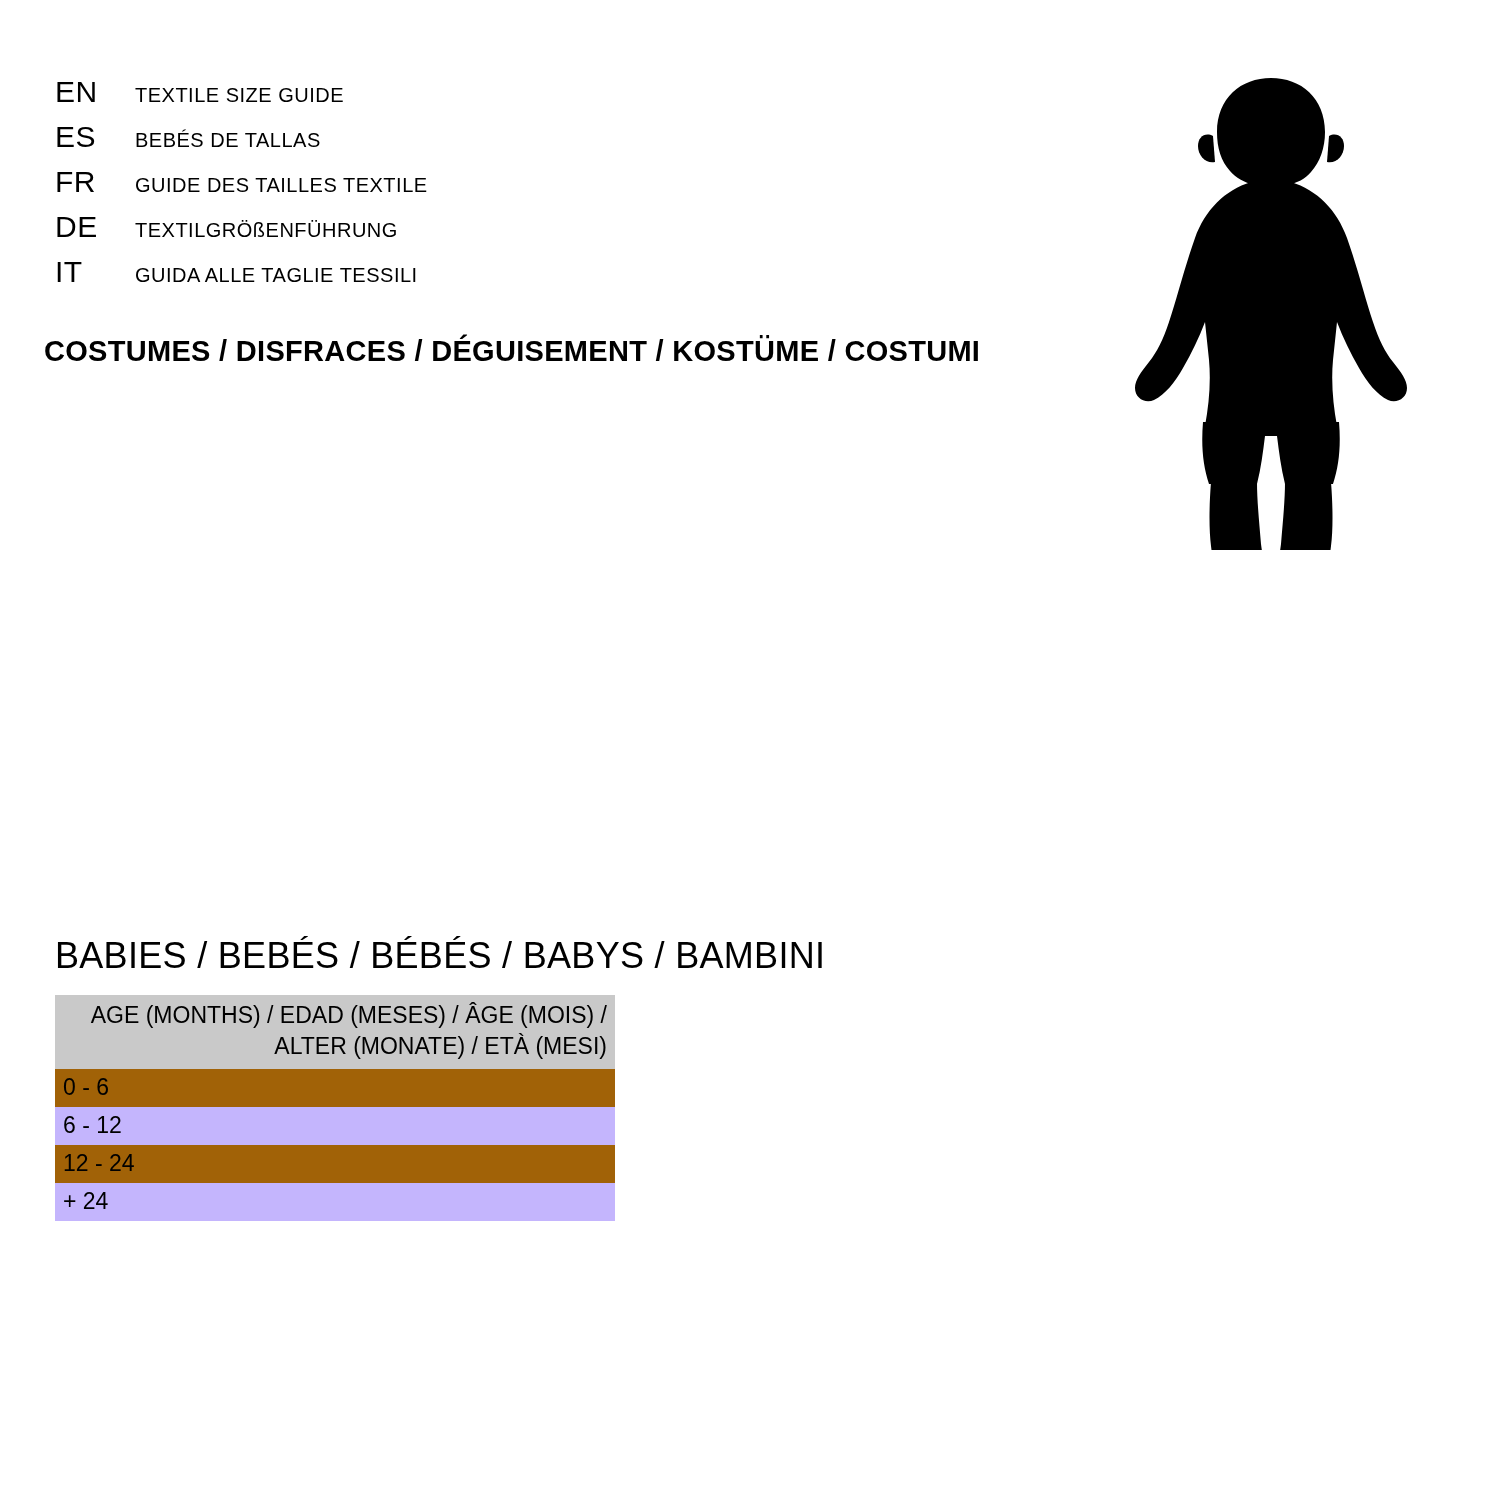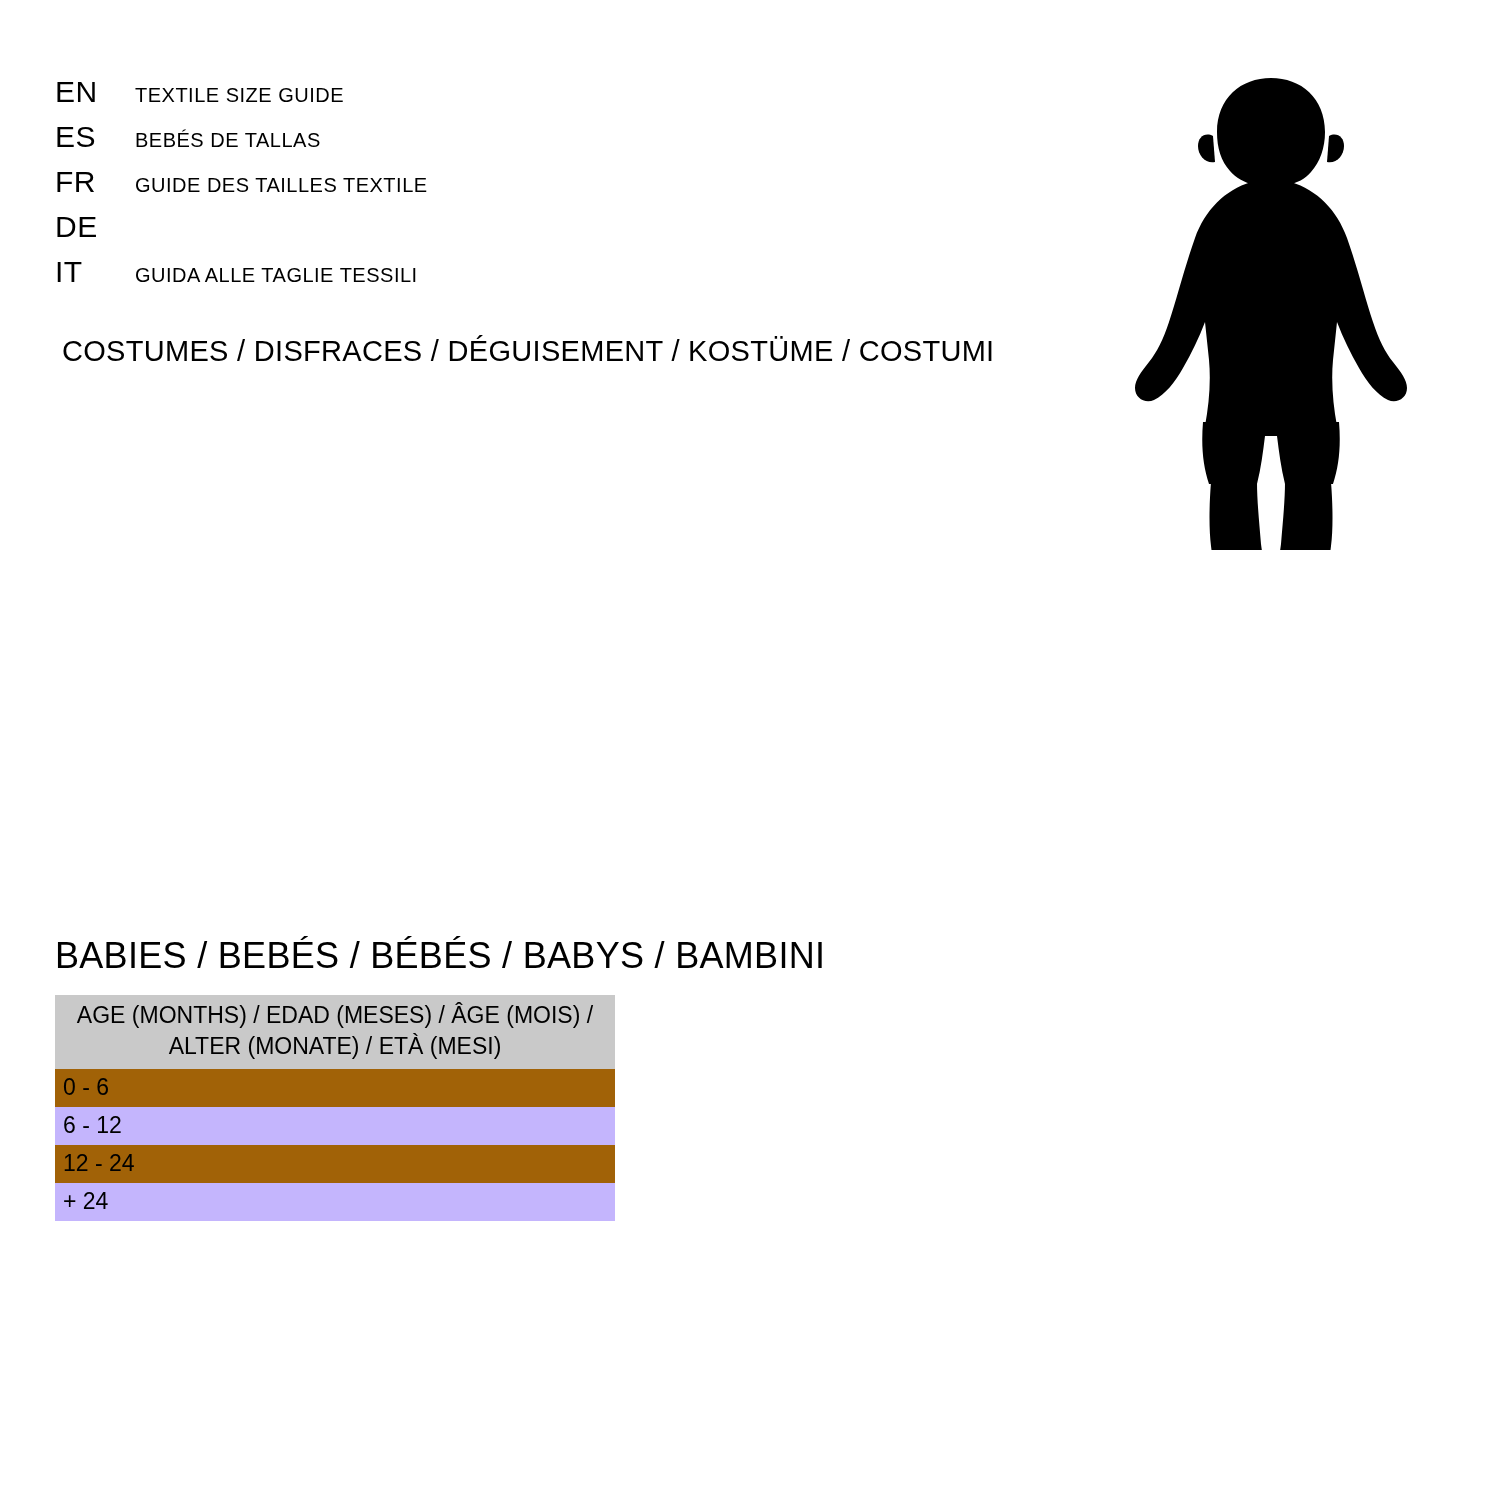--- a/index.html
+++ b/index.html
@@ -34,24 +34,24 @@
     letter-spacing: 0.5px;
     white-space: nowrap;
   }
   .lang-text {
     font-size: 20px;
     letter-spacing: 0.5px;
     white-space: nowrap;
   }
   .category-line {
     position: absolute;
-    left: 62px;
+    left: 44px;
     top: 335px;
     font-size: 29px;
-    font-weight: normal;
+    font-weight: bold;
     letter-spacing: 0.3px;
     white-space: nowrap;
   }
 
   
   .silhouette {
     position: absolute;
     left: 1105px;
     top: 70px;
     width: 330px;
@@ -72,21 +72,21 @@
     margin-bottom: 18px;
     white-space: nowrap;
   }
   table.size-table {
     border-collapse: collapse;
     width: 560px;
     table-layout: fixed;
   }
   table.size-table th {
     background: #c9c9c9;
-    text-align: center;
+    text-align: right;
     font-weight: normal;
     font-size: 23px;
     line-height: 1.35;
     padding: 5px 8px 7px 8px;
   }
   table.size-table td {
     text-align: left;
     font-size: 23px;
     padding: 5px 8px 6px 8px;
   }
@@ -104,20 +104,21 @@
   <div class="lang-row">
     <span class="lang-code">ES</span>
     <span class="lang-text">BEBÉS DE TALLAS</span>
   </div>
   <div class="lang-row">
     <span class="lang-code">FR</span>
     <span class="lang-text">GUIDE DES TAILLES TEXTILE</span>
   </div>
   <div class="lang-row">
     <span class="lang-code">DE</span>
+    <span class="lang-text">TEXTILGRÖßENFÜHRUNG</span>
   </div>
   <div class="lang-row">
     <span class="lang-code">IT</span>
     <span class="lang-text">GUIDA ALLE TAGLIE TESSILI</span>
   </div>
 </div>
 
 <div class="category-line">COSTUMES / DISFRACES / DÉGUISEMENT / KOSTÜME / COSTUMI</div>
 
 <div class="silhouette">

